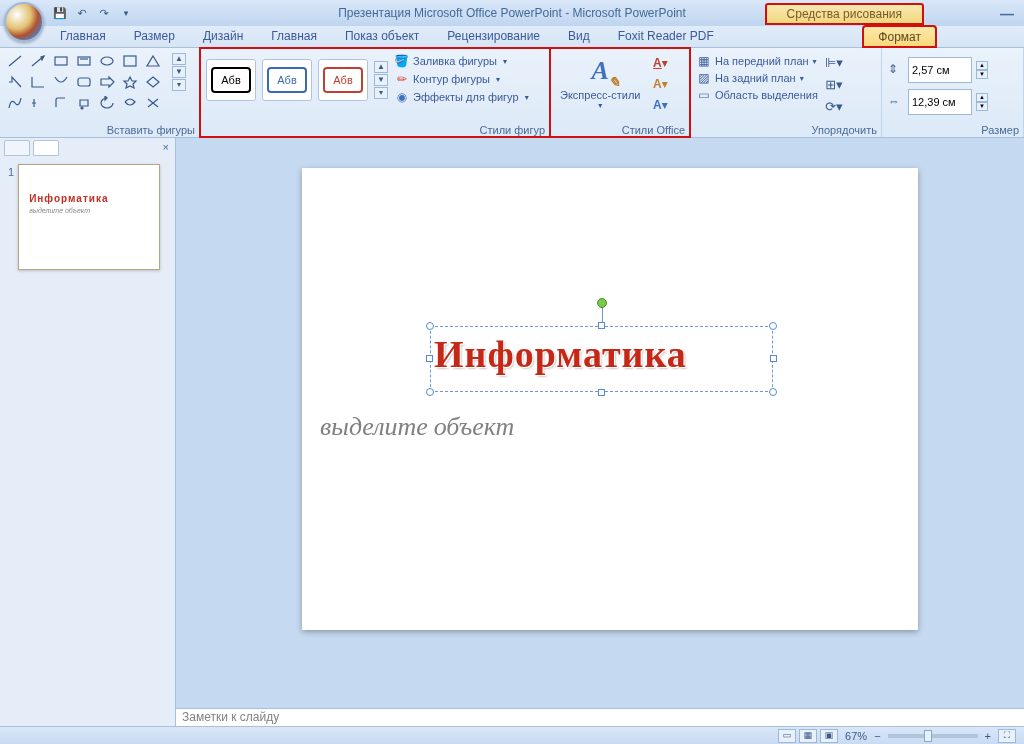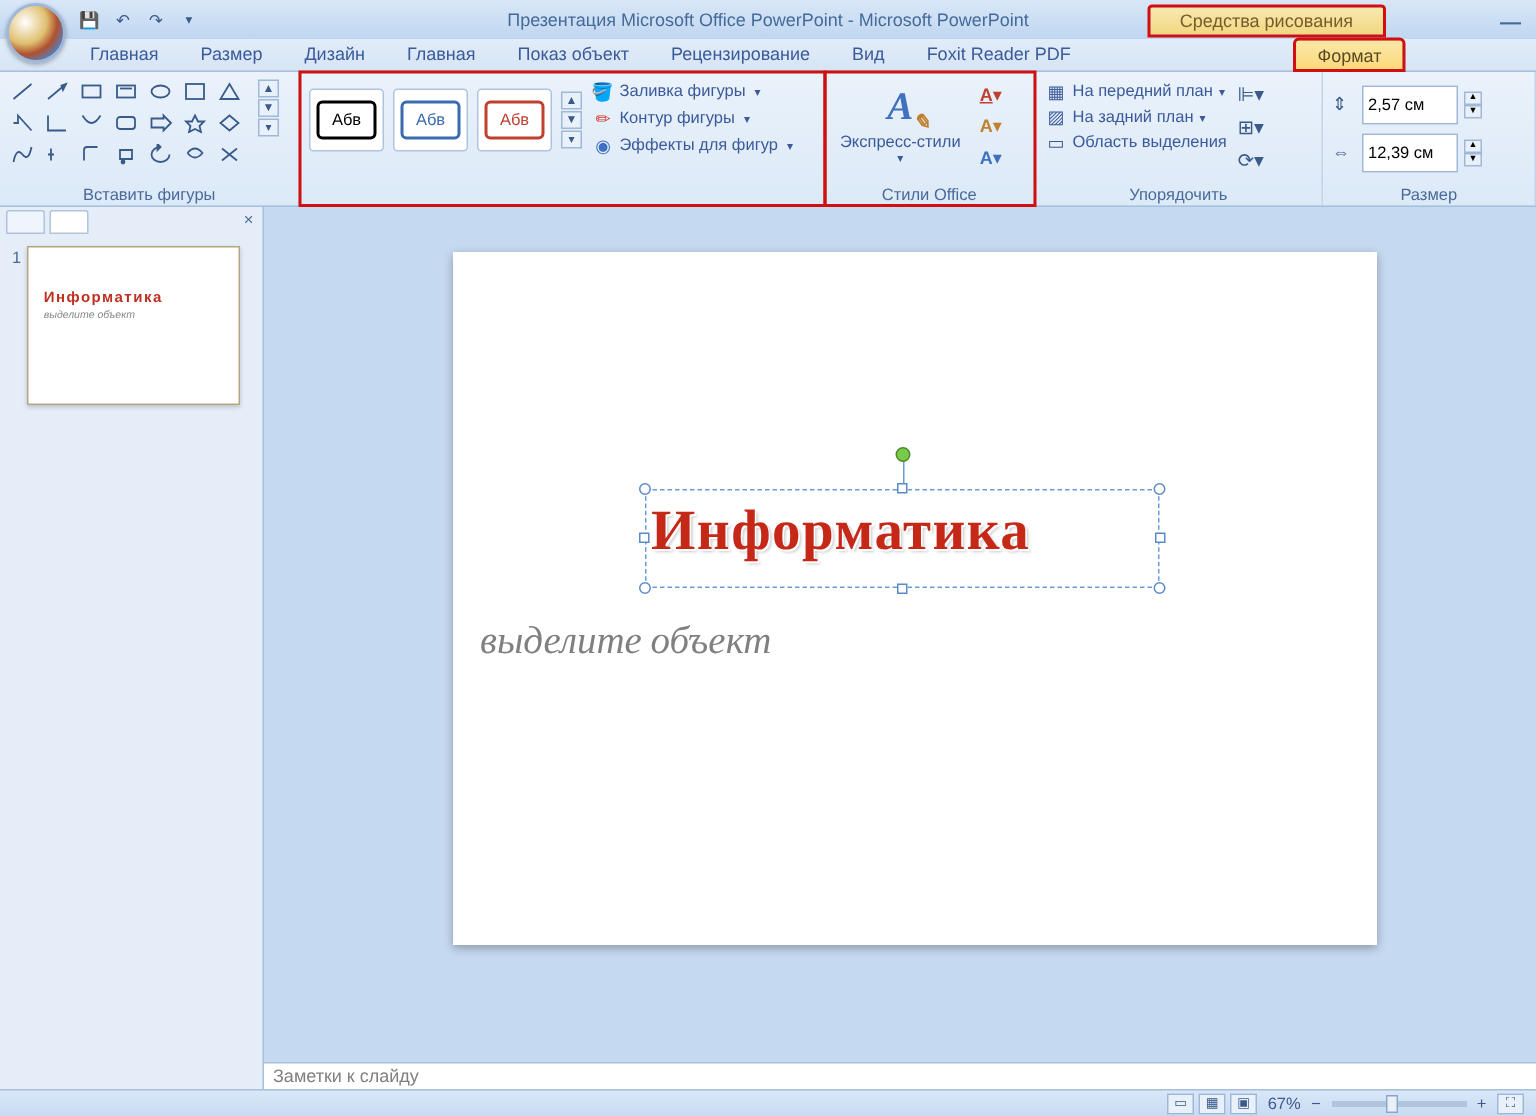--- a/index.html
+++ b/index.html
@@ -16,21 +16,21 @@
 
 
 .tabs { height: 22px; background: linear-gradient(#e1ecf9, #d6e4f4); display: flex; padding-left: 46px; border-bottom: 1px solid #a9c0dd; position: relative; }
 .tab { padding: 3px 14px 0; color: #3a5a9a; font-size: 12px; cursor: pointer; }
 .tab.active { background: linear-gradient(#fce8a8, #fad87a); border: 1px solid #d8b050; border-bottom: none; border-radius: 3px 3px 0 0; color: #5a4a20; position: relative; }
 .tab.active.highlight { outline: 2px solid #d01010; outline-offset: -1px; }
 
 
 .ribbon { height: 90px; background: linear-gradient(#eaf2fb, #dce9f7); border-bottom: 1px solid #a9c0dd; display: flex; }
 .group { border-right: 1px solid #c0d4ea; display: flex; flex-direction: column; position: relative; padding: 3px 4px 0; }
-.group-label { text-align: center; color: #4a6a9a; font-size: 11px; padding: 1px 0; margin-top: auto; position: relative; }
+.group-label { text-align: right; color: #4a6a9a; font-size: 11px; padding: 1px 0; margin-top: auto; position: relative; }
 .group.highlight { outline: 2px solid #d01010; outline-offset: -1px; }
 
 
 .shapes-grid { display: grid; grid-template-columns: repeat(7, 22px); grid-template-rows: repeat(3, 20px); gap: 1px; width: 165px; }
 .shape-cell { display: flex; align-items: center; justify-content: center; color: #3a5a8a; font-size: 13px; }
 .shape-cell svg { width: 16px; height: 14px; stroke: #3a5a8a; fill: none; stroke-width: 1.2; }
 
 
 .style-gallery { display: flex; gap: 6px; align-items: center; padding: 4px 0 0 2px; }
 .style-thumb { width: 50px; height: 42px; background: #fff; border: 1px solid #b0c4de; border-radius: 3px; display: flex; align-items: center; justify-content: center; font-size: 11px; cursor: pointer; }
@@ -286,20 +286,21 @@
             <span>Контур фигуры</span>
             <span style="font-size:8px;margin-left:2px;">▾</span>
           </div>
         <div class="cmd">
             <span class="ico" style="color:#4070c0;">◉</span>
             <span>Эффекты для фигур</span>
             <span style="font-size:8px;margin-left:2px;">▾</span>
           </div>
       </div>
     </div>
+    <div class="group-label">Стили фигур</div>
   </div>
 
   <div class="group highlight" style="width:140px;">
     <div style="display:flex;">
       <div class="wordart-main">
         <div class="wordart-icon">A</div>
         <div style="color:#3a5a9a;font-size:11px;">Экспресс-стили</div>
         <div style="font-size:8px;color:#3a5a9a;">▾</div>
       </div>
       <div class="wordart-side">

